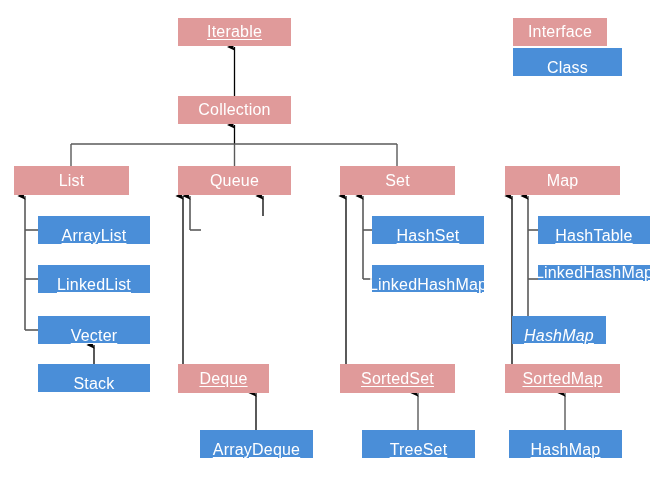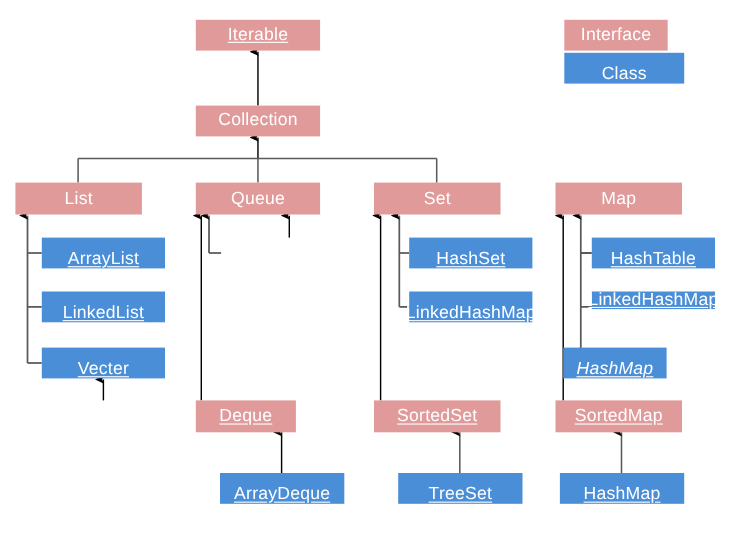--- a/index.html
+++ b/index.html
@@ -98,20 +98,23 @@
 
   <div class="node klass u" style="left:38px;top:216px;width:112px;height:28px;">
     <span class="lbl">ArrayList</span>
   </div>
   <div class="node klass u" style="left:38px;top:265px;width:112px;height:28px;">
     <span class="lbl">LinkedList</span>
   </div>
   <div class="node klass u" style="left:38px;top:316px;width:112px;height:28px;">
     <span class="lbl">Vecter</span>
   </div>
+  <div class="node klass" style="left:38px;top:364px;width:112px;height:28px;">
+    <span class="lbl">Stack</span>
+  </div>
 
   <div class="node iface u" style="left:178px;top:364px;width:91px;height:29px;">
     <span class="lbl">Deque</span>
   </div>
   <div class="node klass u" style="left:200px;top:430px;width:113px;height:28px;">
     <span class="lbl">ArrayDeque</span>
   </div>
 
   <div class="node klass u" style="left:372px;top:216px;width:112px;height:28px;">
     <span class="lbl">HashSet</span>

